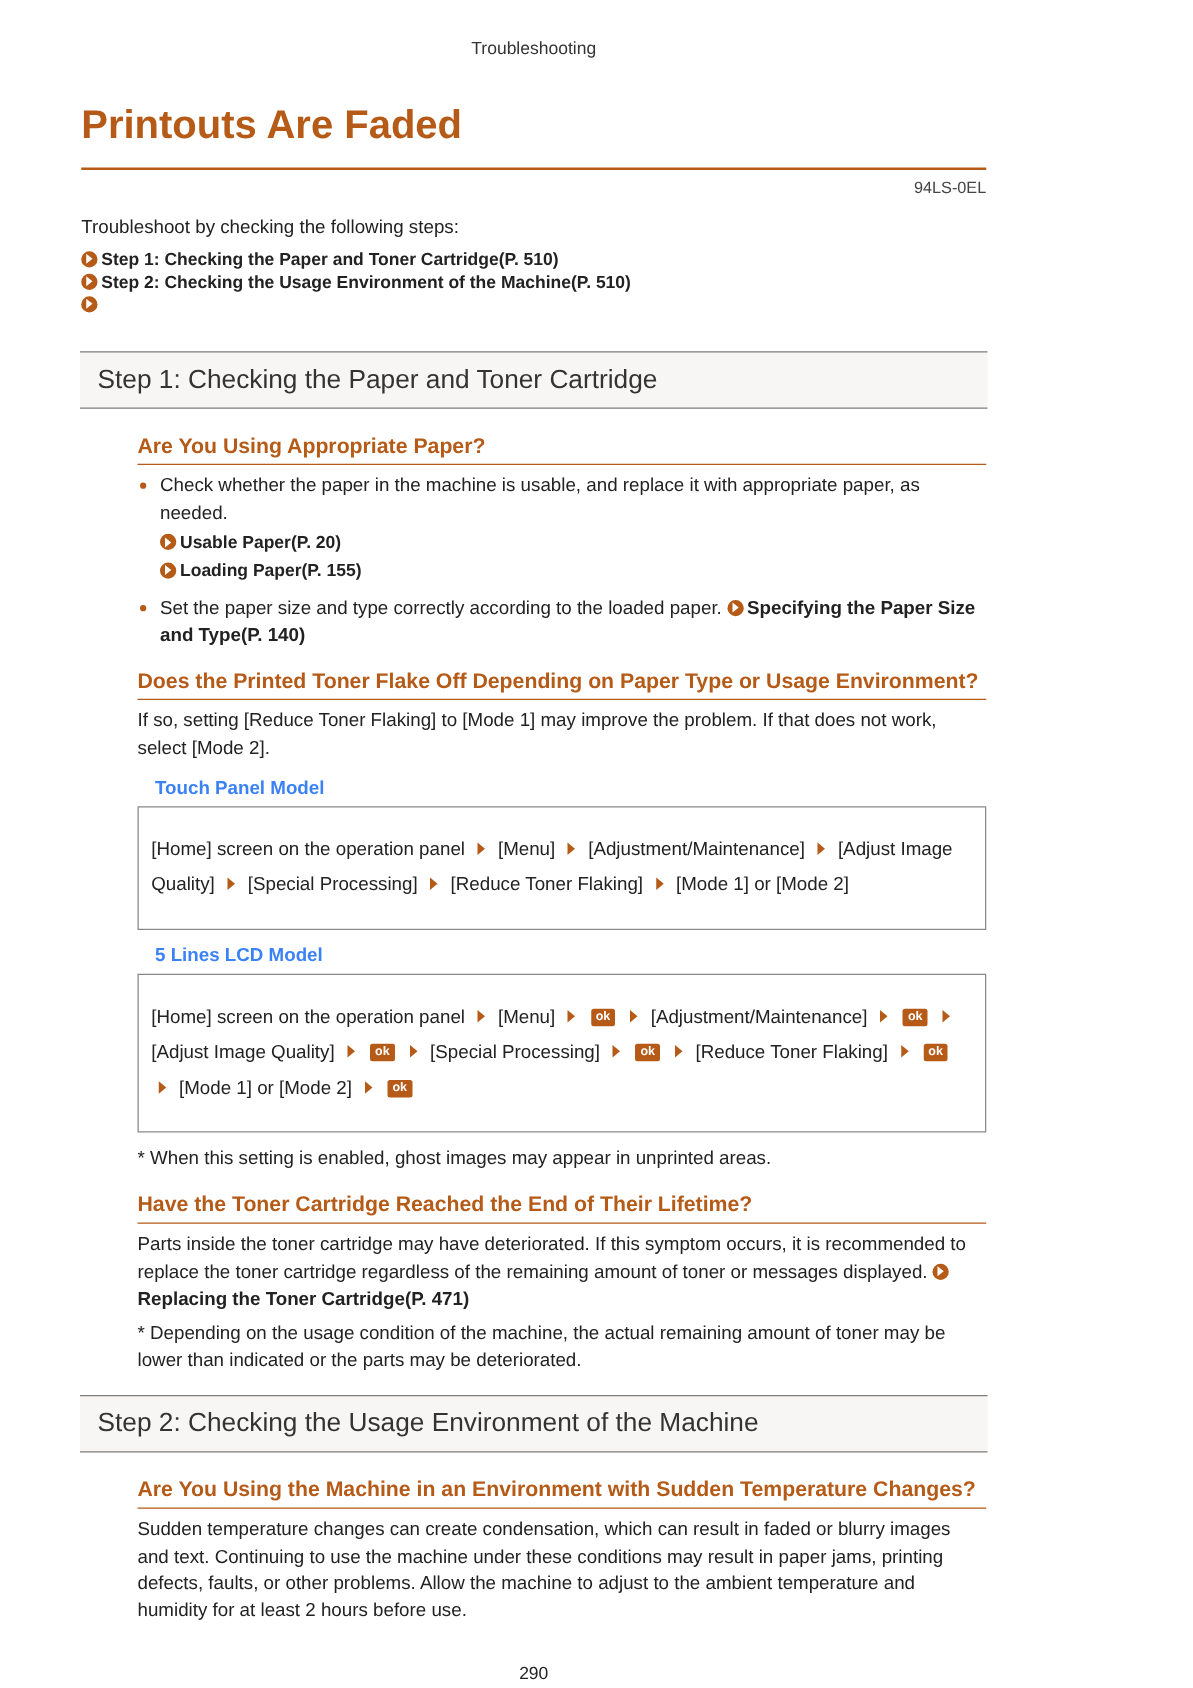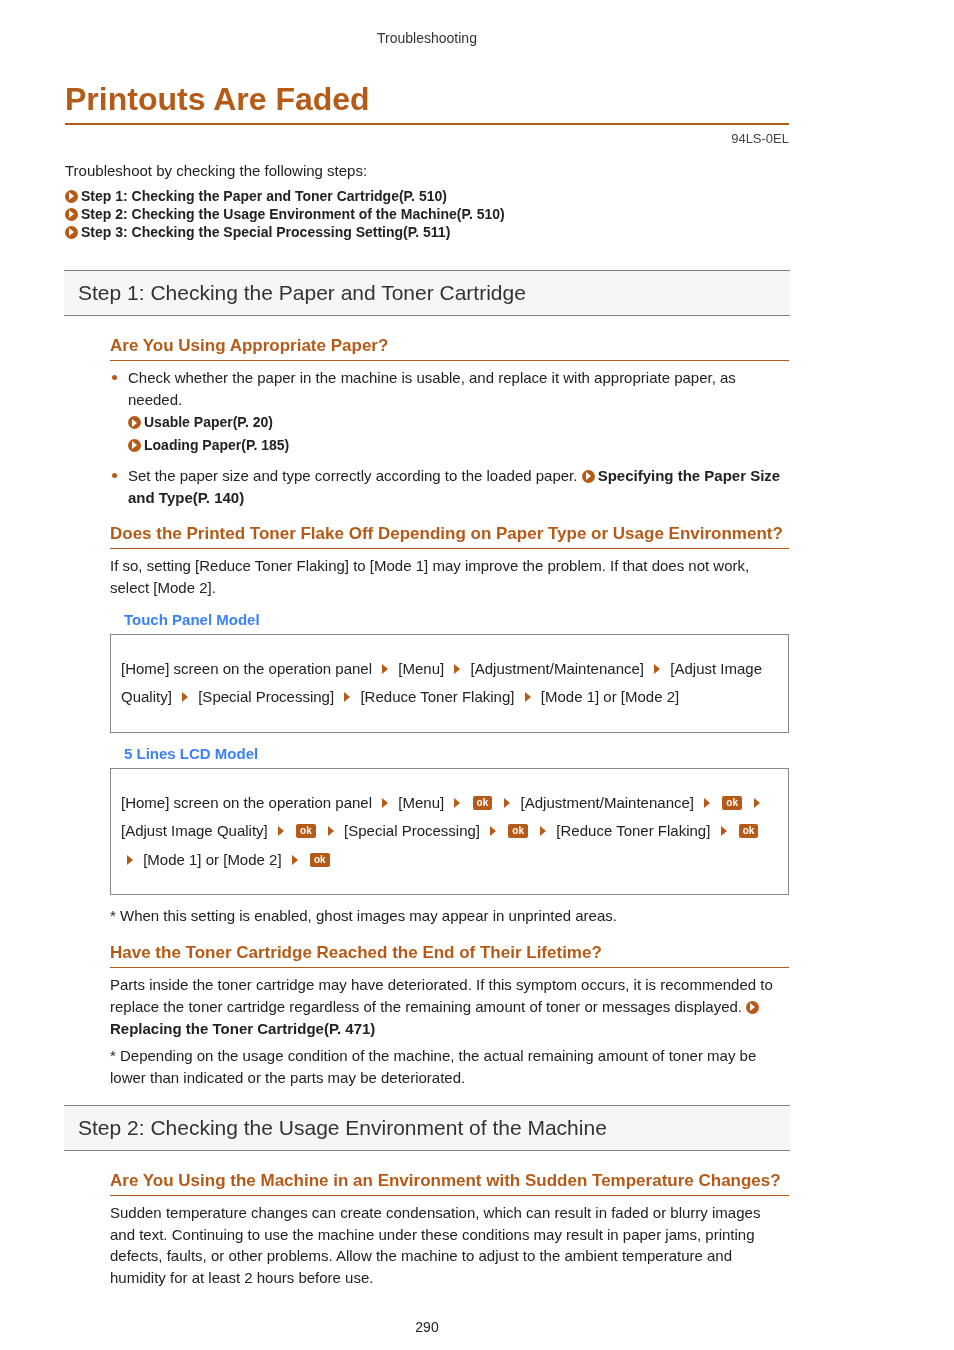--- a/index.html
+++ b/index.html
@@ -22,21 +22,21 @@
     font-size: 14px;
     color: #333;
     margin-bottom: 35px;
   }
   h1.main-title {
     color: #b55a17;
     font-weight: bold;
     font-size: 32px;
     margin: 15px 0 6px 0;
     border-bottom: 2px solid #b55a17;
-    padding-bottom: 5px;
+    padding-bottom: 16px;
   }
   .code-id {
     text-align: right;
     font-size: 13px;
     color: #444;
     margin-bottom: 14px;
   }
   .intro { margin-bottom: 10px; }
   .toc { margin: 4px 0 30px 0; }
   .toc-item {
@@ -162,36 +162,36 @@
   <div class="intro para">Troubleshoot by checking the following steps:</div>
 
   <div class="toc">
     <div class="toc-item">
       <span class="circle-arrow"></span><span>Step 1: Checking the Paper and Toner Cartridge(P. 510)</span>
     </div>
     <div class="toc-item">
       <span class="circle-arrow"></span><span>Step 2: Checking the Usage Environment of the Machine(P. 510)</span>
     </div>
     <div class="toc-item">
-      <span class="circle-arrow"></span><span>Step 3: Checking the Special Processing Setting(P. 511)</span>
+      <span class="circle-arrow"></span>
     </div>
   </div>
 
   <div class="section-band">
     <h2>Step 1: Checking the Paper and Toner Cartridge</h2>
   </div>
 
   <div class="sub">
     <h3 class="red-head">Are You Using Appropriate Paper?</h3>
     <ul class="bullets">
       <li>
         <span>Check whether the paper in the machine is usable, and replace it with appropriate paper, as needed.</span>
         <div class="ref-block">
           <span class="ref-line"><span class="circle-arrow"></span><span>Usable Paper(P. 20)</span></span>
-          <span class="ref-line"><span class="circle-arrow"></span><span>Loading Paper(P. 185)</span></span>
+          <span class="ref-line"><span class="circle-arrow"></span><span>Loading Paper(P. 155)</span></span>
         </div>
       </li>
       <li>
         <span>Set the paper size and type correctly according to the loaded paper. </span><span class="circle-arrow"></span><span class="inline-link">Specifying the Paper Size and Type(P. 140)</span>
       </li>
     </ul>
 
     <h3 class="red-head">Does the Printed Toner Flake Off Depending on Paper Type or Usage Environment?</h3>
     <div class="para">If so, setting [Reduce Toner Flaking] to [Mode 1] may improve the problem. If that does not work, select [Mode 2].</div>
 

